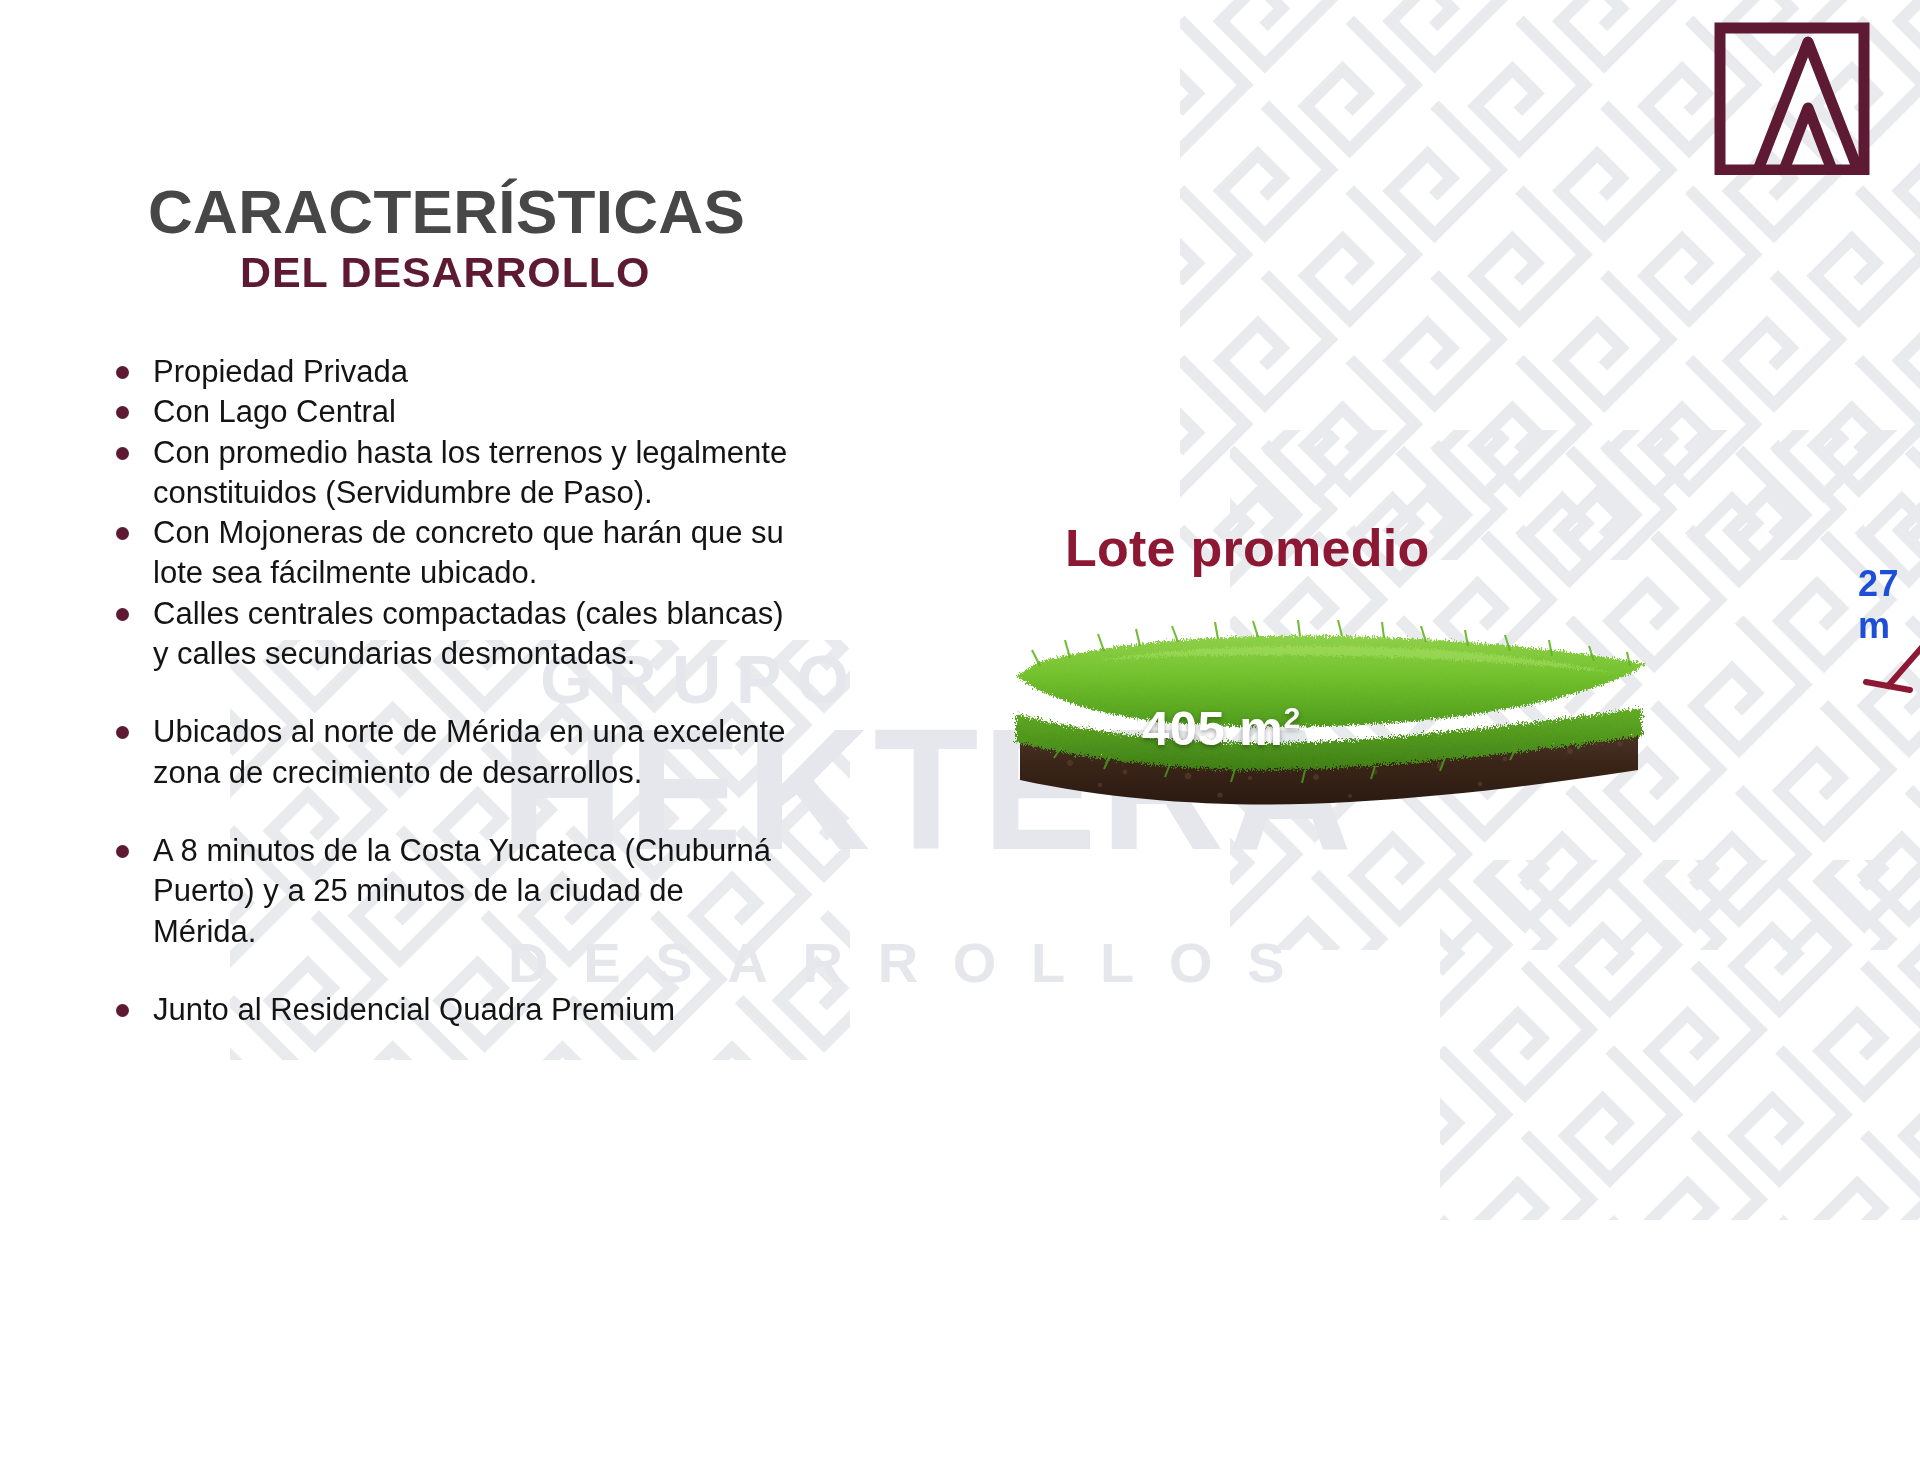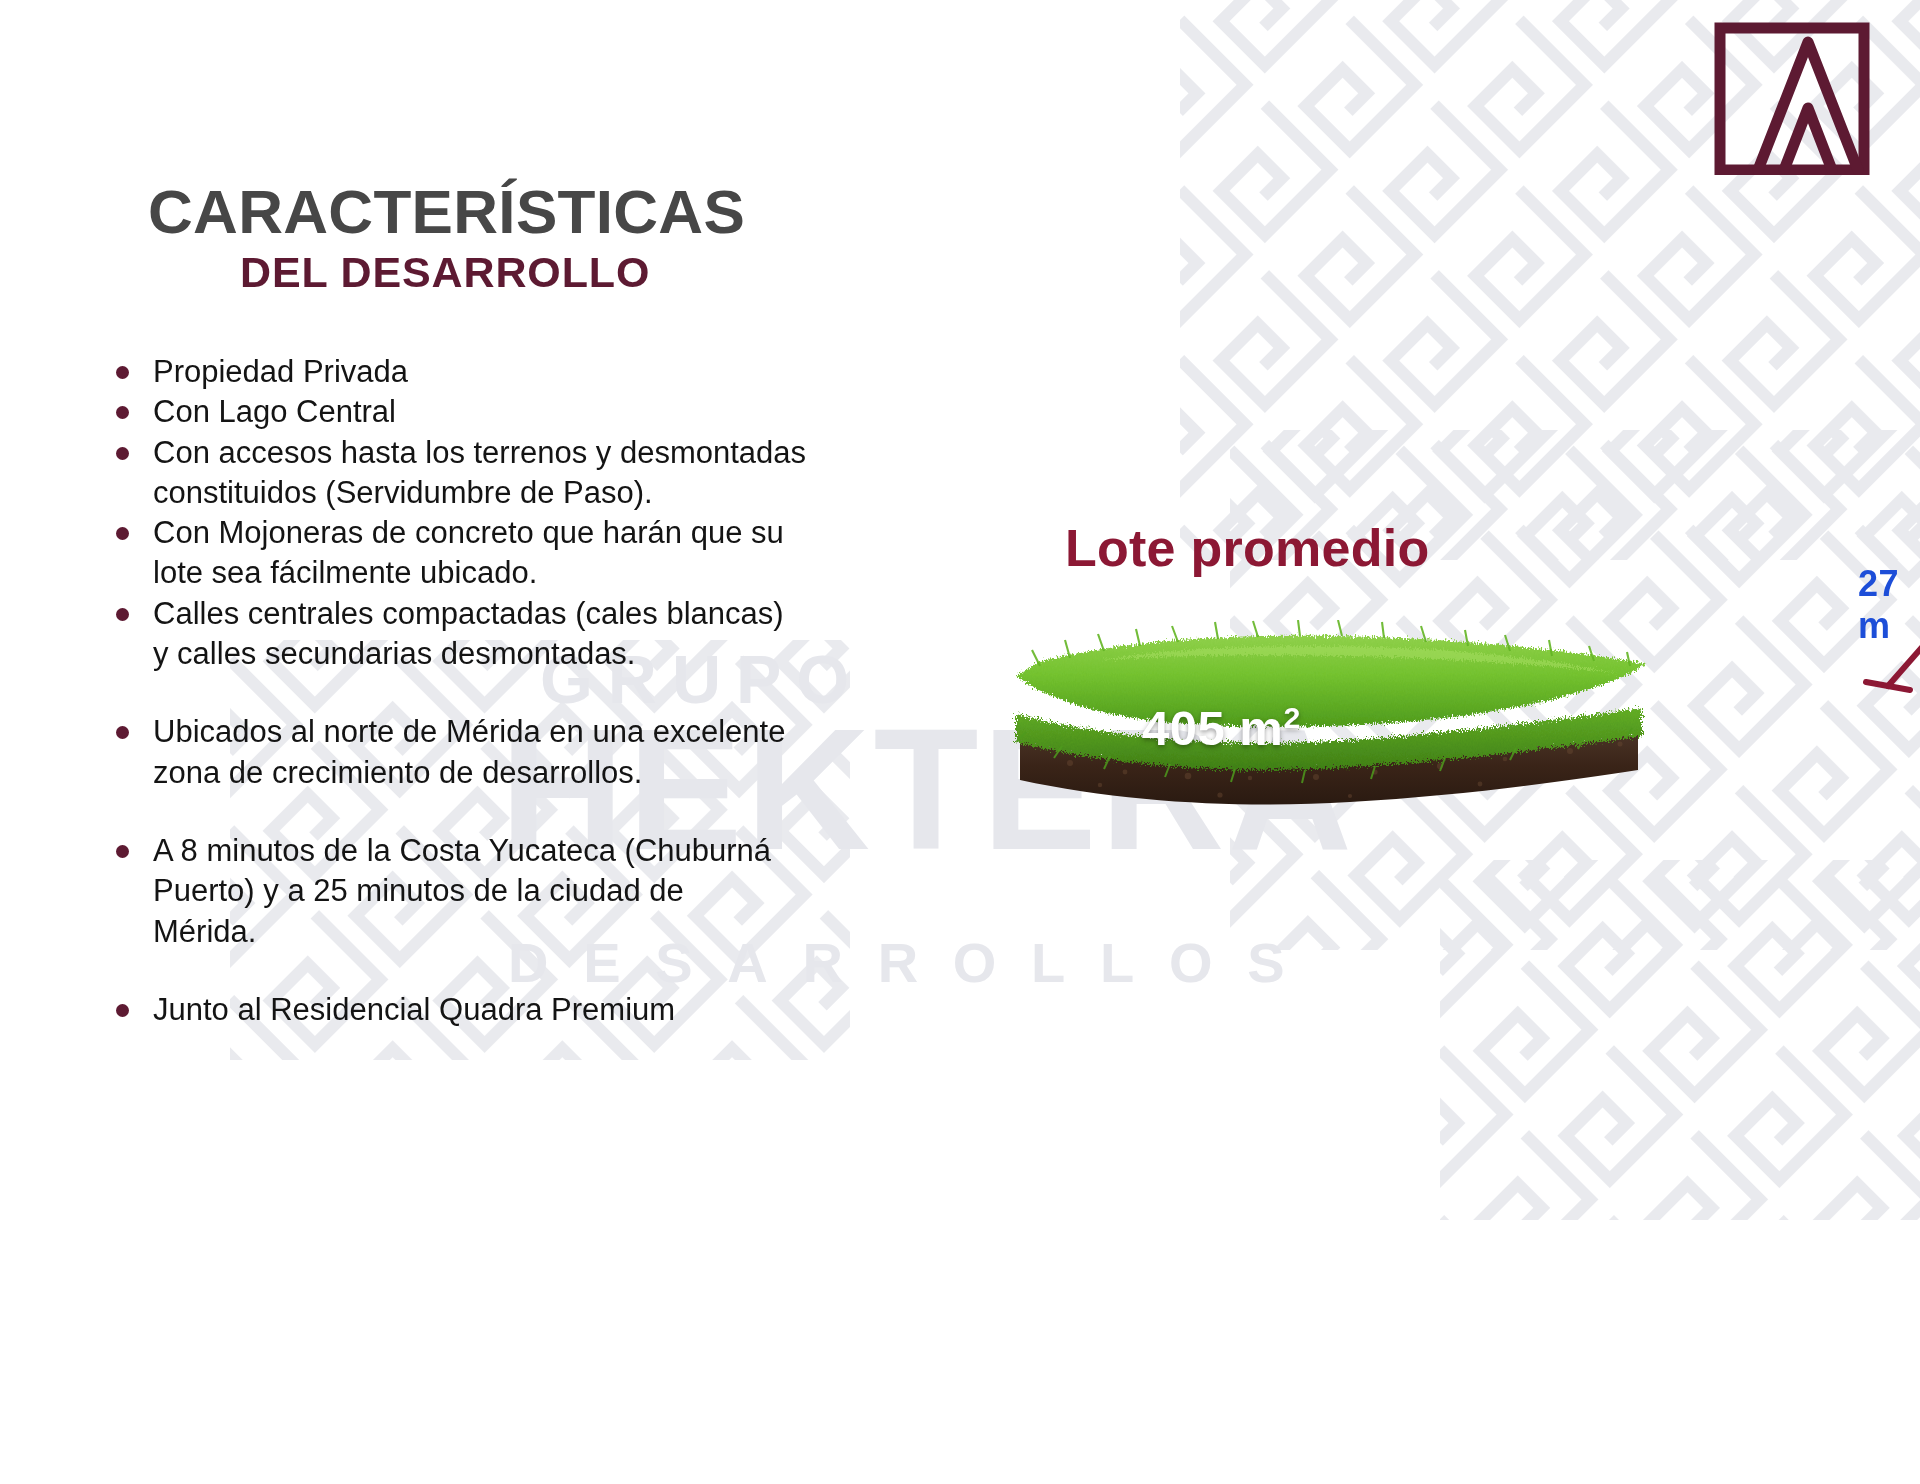--- a/index.html
+++ b/index.html
@@ -245,21 +245,21 @@
     <li class="feature-item">
       <span class="bullet-dot"></span>
       <span class="feature-text">Propiedad Privada</span>
     </li>
     <li class="feature-item">
       <span class="bullet-dot"></span>
       <span class="feature-text">Con Lago Central</span>
     </li>
     <li class="feature-item">
       <span class="bullet-dot"></span>
-      <span class="feature-text">Con accesos hasta los terrenos y desmontadas
+      <span class="feature-text">Con promedio hasta los terrenos y legalmente
 constituidos (Servidumbre de Paso).</span>
     </li>
     <li class="feature-item">
       <span class="bullet-dot"></span>
       <span class="feature-text">Con Mojoneras de concreto que harán que su
 lote sea fácilmente ubicado.</span>
     </li>
     <li class="feature-item">
       <span class="bullet-dot"></span>
       <span class="feature-text">Calles centrales compactadas (cales blancas)

